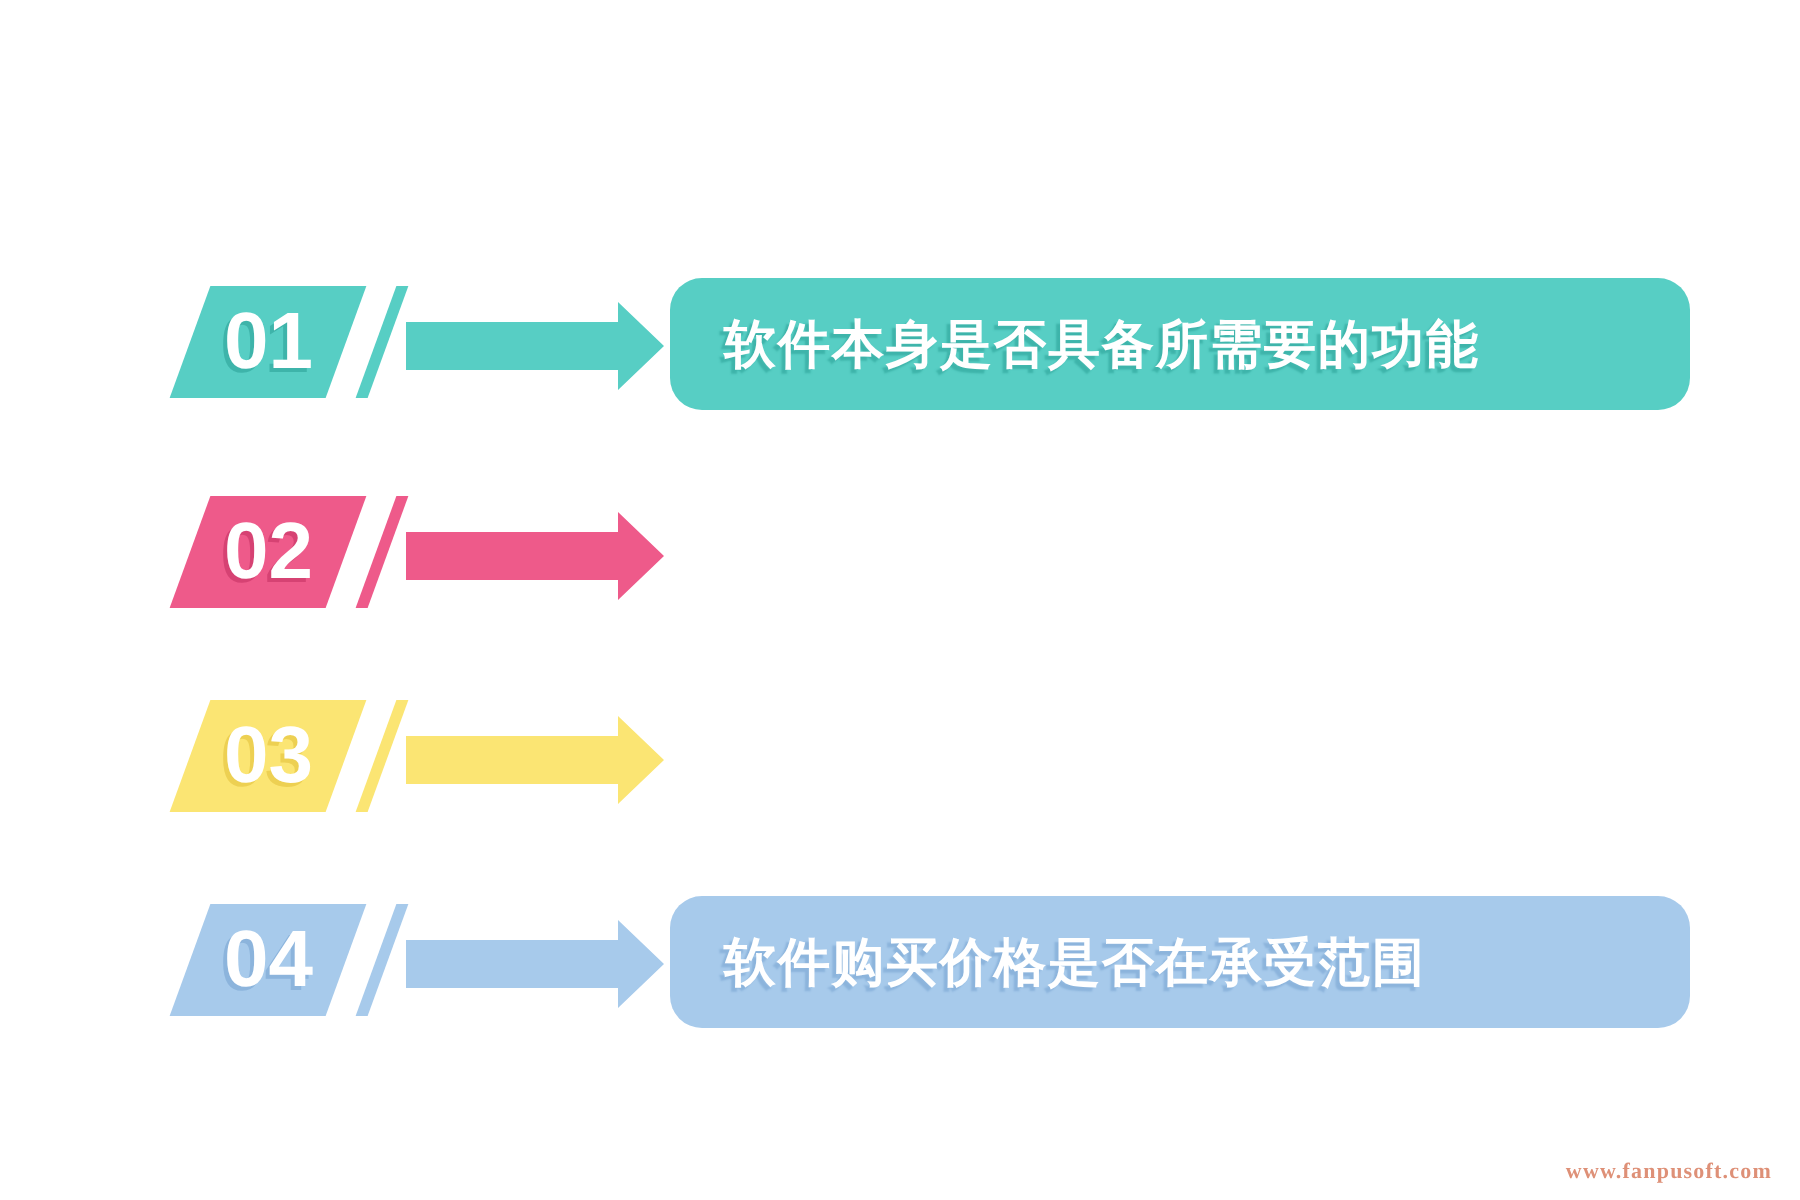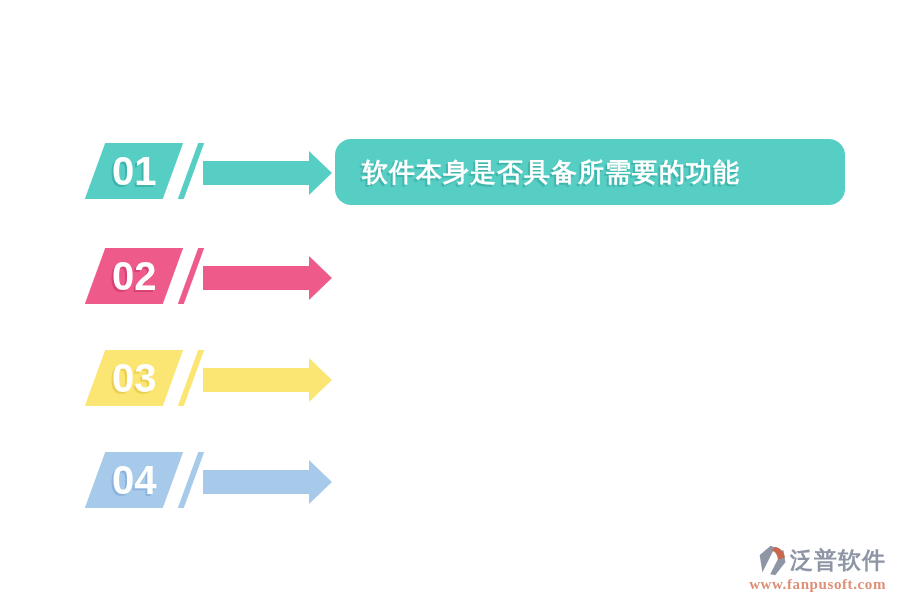--- a/index.html
+++ b/index.html
@@ -49,21 +49,21 @@
   }
   .logo-top{display:flex;align-items:center;justify-content:flex-end;}
   .logo-icon{flex:0 0 auto;margin-right:1px;}
   .logo-name{
     font-family:"Liberation Serif",serif;
     font-size:23px;font-weight:bold;color:#8E96A6;letter-spacing:1px;
   }
   .logo-url{
     display:block;margin-top:0;
     font-family:"Liberation Serif",serif;
-    font-size:15px;font-weight:bold;color:#DE9077;letter-spacing:0.6px;
+    font-size:11px;font-weight:bold;color:#DE9077;letter-spacing:0.6px;
   }
 </style>
 </head>
 <body>
 
 <div class="canvas">
 
   <div class="row row-0" style="top: 139px; --accent: #57CEC4; --shade: #3EB4AA;">
     <div class="num-shape">
       <span class="num">01</span>
@@ -98,27 +98,22 @@
   </div>
 
   <div class="row row-3" style="top: 448px; --accent: #A7CAEB; --shade: #8CB4DC;">
     <div class="num-shape">
       <span class="num">04</span>
     </div>
     <div class="sliver"></div>
     <svg class="arrow" viewBox="0 0 129 44" preserveAspectRatio="none">
       <path d="M0,10 H106 V0 L129,22 L106,44 V34 H0 Z"></path>
     </svg>
+    <div class="box">
+      <span class="label">软件购买价格是否在承受范围</span>
+    </div>
   </div>
 
   <div class="logo">
-    <div class="logo-top">
-      <svg class="logo-icon" width="33" height="33" viewBox="0 0 36 36">
-        <path d="M16,2 L30,7 L32,20 L21,34 L7,31 L4,12 Z" fill="#8E96A6"></path>
-        <path d="M22,1 L30,4 L14,36 L6,33 Z" fill="#ffffff"></path>
-        <path d="M21,3 C28,5 31,10 31.5,15 L24,17 C23.5,12 21,8 17,7 Z" fill="#C9664F"></path>
-      </svg>
-      <span class="logo-name">泛普软件</span>
-    </div>
     <span class="logo-url">www.fanpusoft.com</span>
   </div>
 
 </div>
 
 </body></html>

